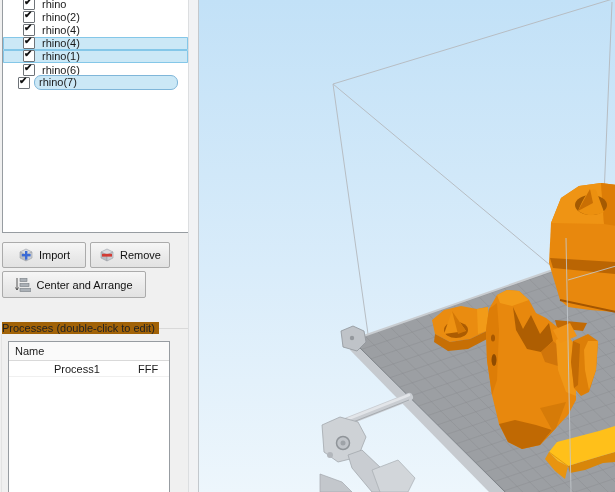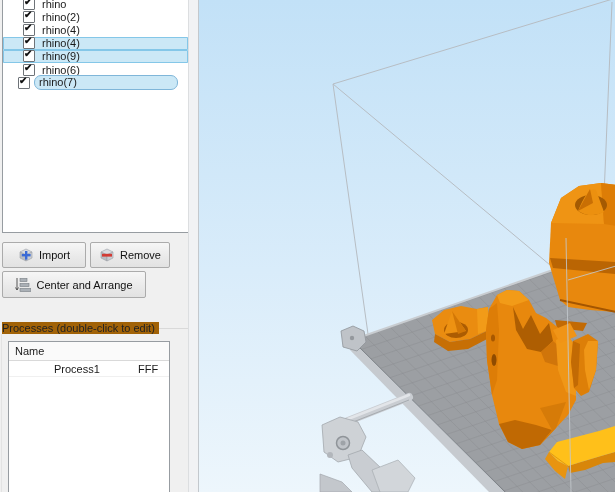--- a/index.html
+++ b/index.html
@@ -88,21 +88,21 @@
       <div class="model-row selected">
         <span class="checkbox">
           <span class="check-glyph">✔</span>
         </span>
         <span class="model-label">rhino(4)</span>
       </div>
       <div class="model-row selected">
         <span class="checkbox">
           <span class="check-glyph">✔</span>
         </span>
-        <span class="model-label">rhino(9)</span>
+        <span class="model-label">rhino(1)</span>
       </div>
       <div class="model-row ">
         <span class="checkbox">
           <span class="check-glyph">✔</span>
         </span>
         <span class="model-label">rhino(6)</span>
       </div>
       <div class="model-row focused">
         <span class="checkbox">
           <span class="check-glyph">✔</span>

